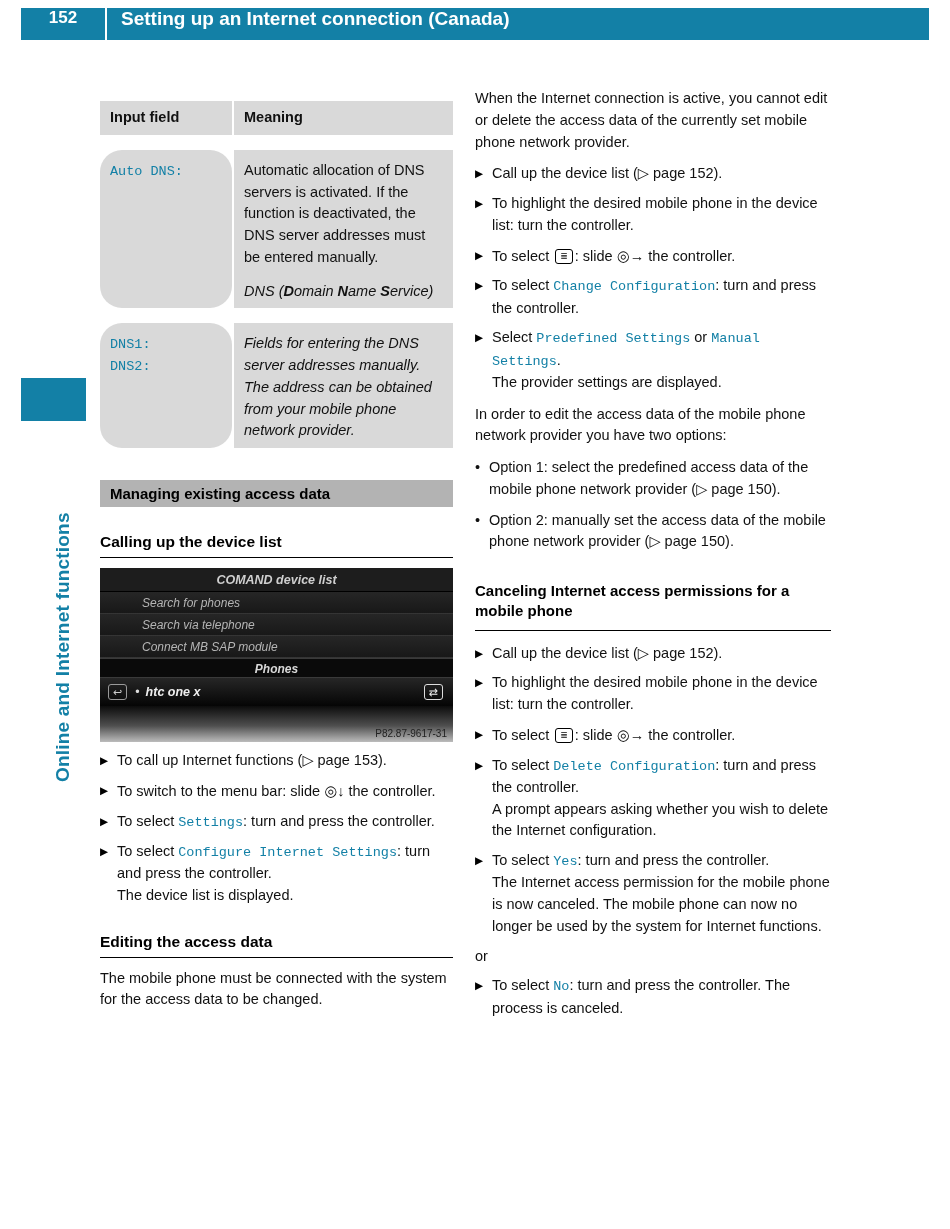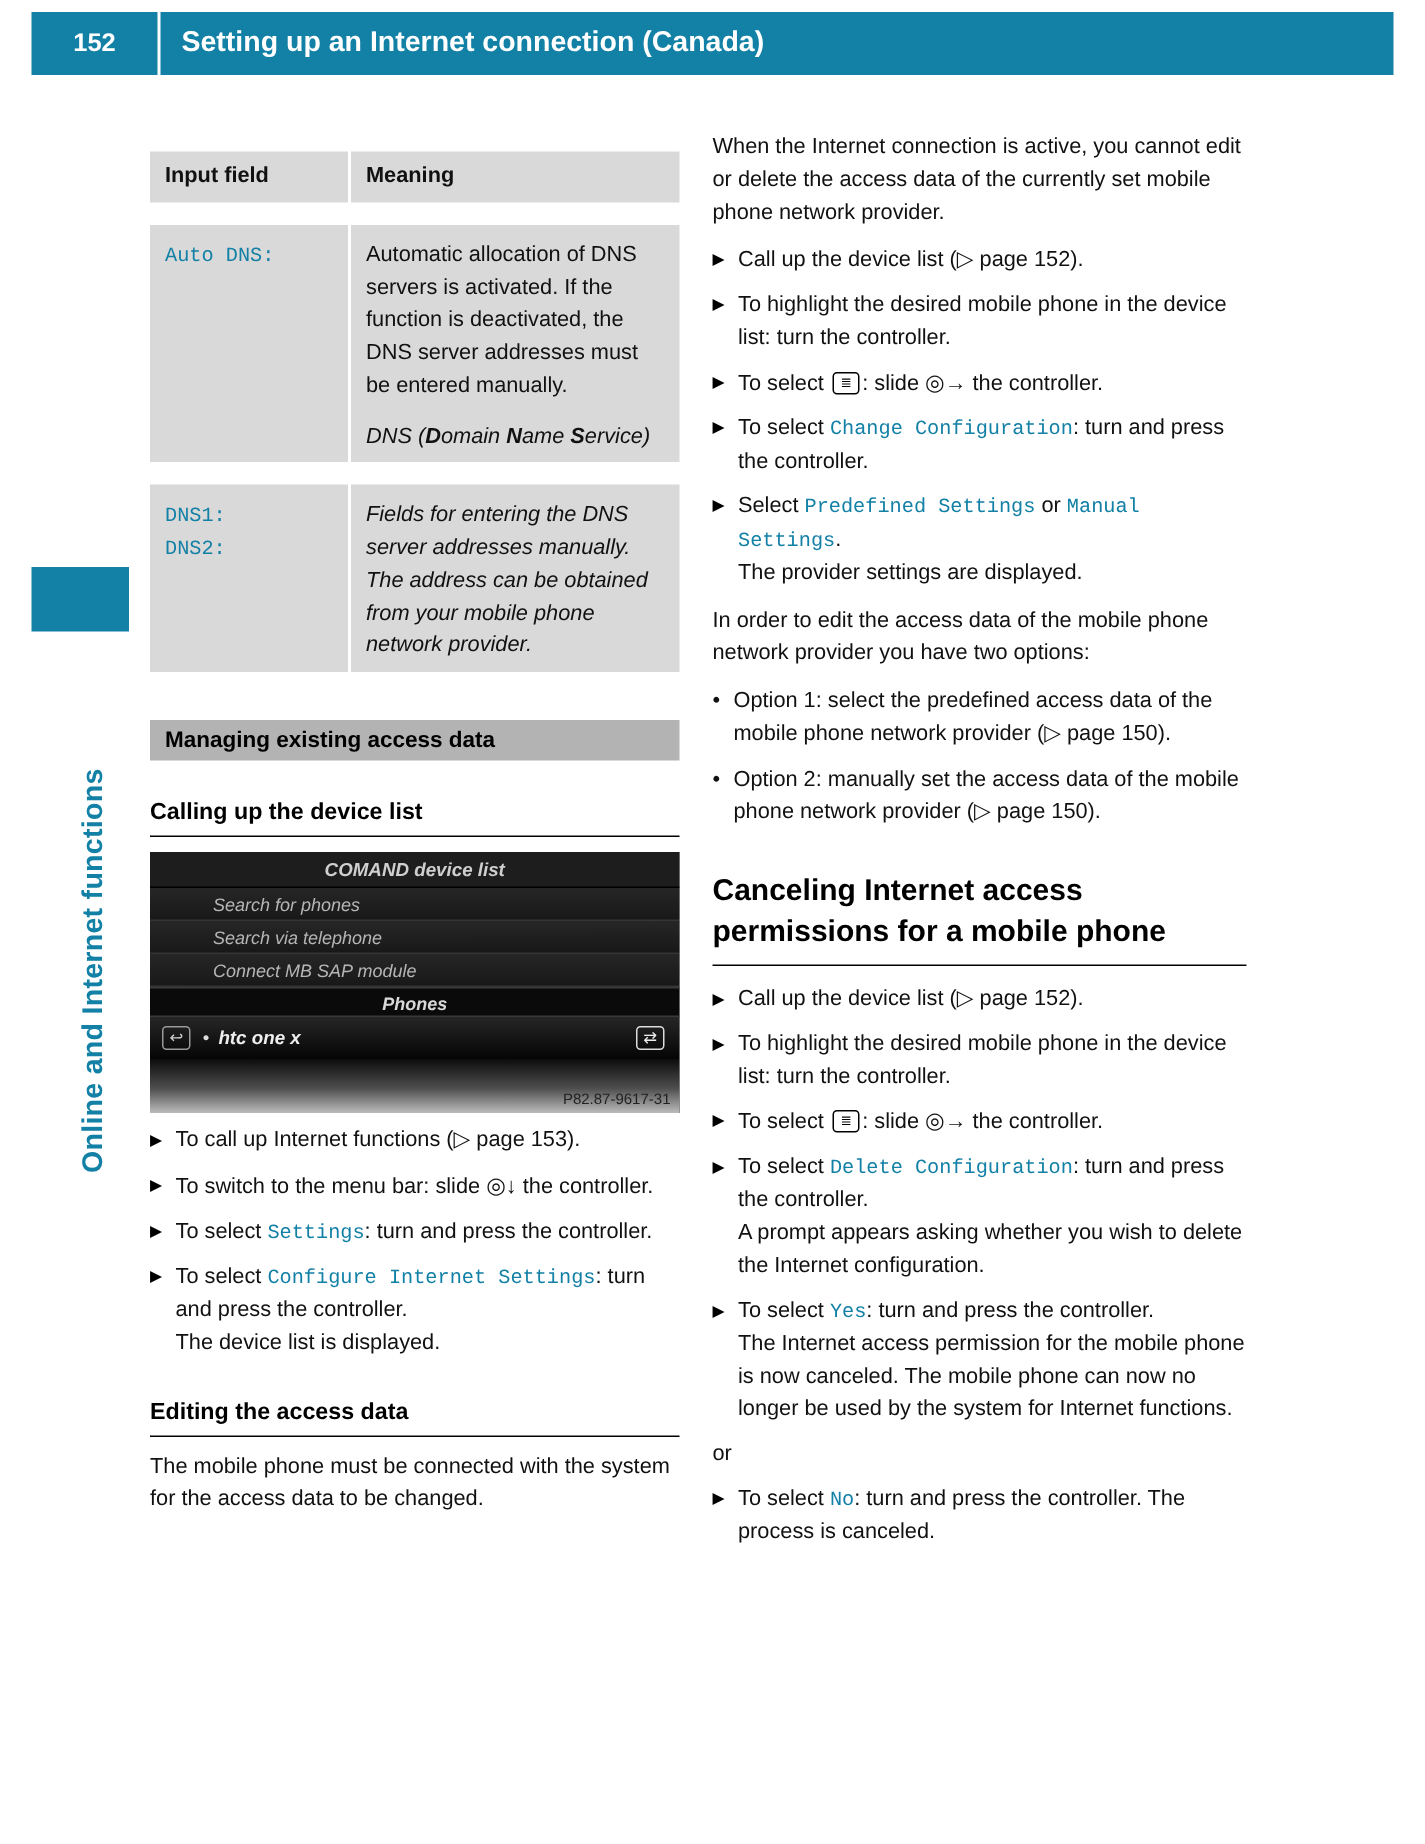--- a/index.html
+++ b/index.html
@@ -4,22 +4,22 @@
 <style>
   * { box-sizing: border-box; }
   html,body { margin:0; padding:0; }
   body {
     width:950px; height:1229px; position:relative; background:#fff;
     font-family:"Liberation Sans", sans-serif; color:#111; overflow:hidden;
   }
 
   
   .header {
-    position:absolute; left:21px; top:8px; width:908px; height:42px;
-    background:#1380a6; display:flex; align-items:center; color:#fff;
+    position:absolute; left:21px; top:8px; width:908px; height:32px;
+    background:#1380a6; display:flex; color:#fff;
   }
   .pagenum { width:84px; text-align:center; font-weight:bold; font-size:17px; }
   .hdr-sep { width:2px; height:100%; background:#fff; }
   .hdr-title { padding-left:14px; font-weight:bold; font-size:19px; }
 
   
   .tab-marker { position:absolute; left:21px; top:378px; width:65px; height:43px; background:#1380a6; }
   .sidebar-label {
     position:absolute; left:52px; top:782px; transform:rotate(-90deg); transform-origin:0 0;
     white-space:nowrap; color:#1380a6; font-weight:bold; font-size:19px; letter-spacing:.2px;
@@ -28,35 +28,35 @@
   
   .col-left  { position:absolute; left:100px; top:88px;  width:353px; }
   .col-right { position:absolute; left:475px; top:88px; width:356px; }
 
   
   .tbl { display:grid; grid-template-columns:132px 1fr; gap:2px; background:#fff; }
   .cell { background:#d9d9d9; padding:6px 10px; font-size:14.5px; line-height:1.5;margin-top:13px; }
   .cell.head { font-weight:bold; }
   .cell.field {
     font-family:"Liberation Mono", monospace; color:#1380a6;
-    font-size:13.5px; padding-top:11px; line-height:1.6;
+    font-size:13.5px; padding-top:11px; line-height:1.6;border-radius:22px;
   }
   .cell.meaning { padding-top:10px; }
   .cell.meaning p { margin:0 0 12px; }
   .cell.meaning p:last-child { margin-bottom:0;font-style:italic; }
   .block { display:block; }
 
   
   .section-bar { margin-top:32px; background:#b3b3b3; font-weight:bold; font-size:15px; padding:5px 10px; color:#000; }
   .subhead {
     font-weight:bold; font-size:15.5px; margin:26px 0 0;
     padding-bottom:6px; border-bottom:1.5px solid #000; color:#000;
   }
   .h-rule {
-    font-weight:bold; font-size:20px; line-height:1.35; color:#000;
+    font-weight:bold; font-size:15px; line-height:1.35; color:#000;
     border-bottom:1.5px solid #000; padding-bottom:8px; margin:28px 0 12px;
   }
   .para { font-size:14.5px; line-height:1.5; margin:10px 0; }
   .col-right .para.first { margin-top:0; }
 
   
   .shot {
     margin-top:10px; height:174px; position:relative; overflow:hidden;
     display:flex; flex-direction:column;
     background:#141414;

